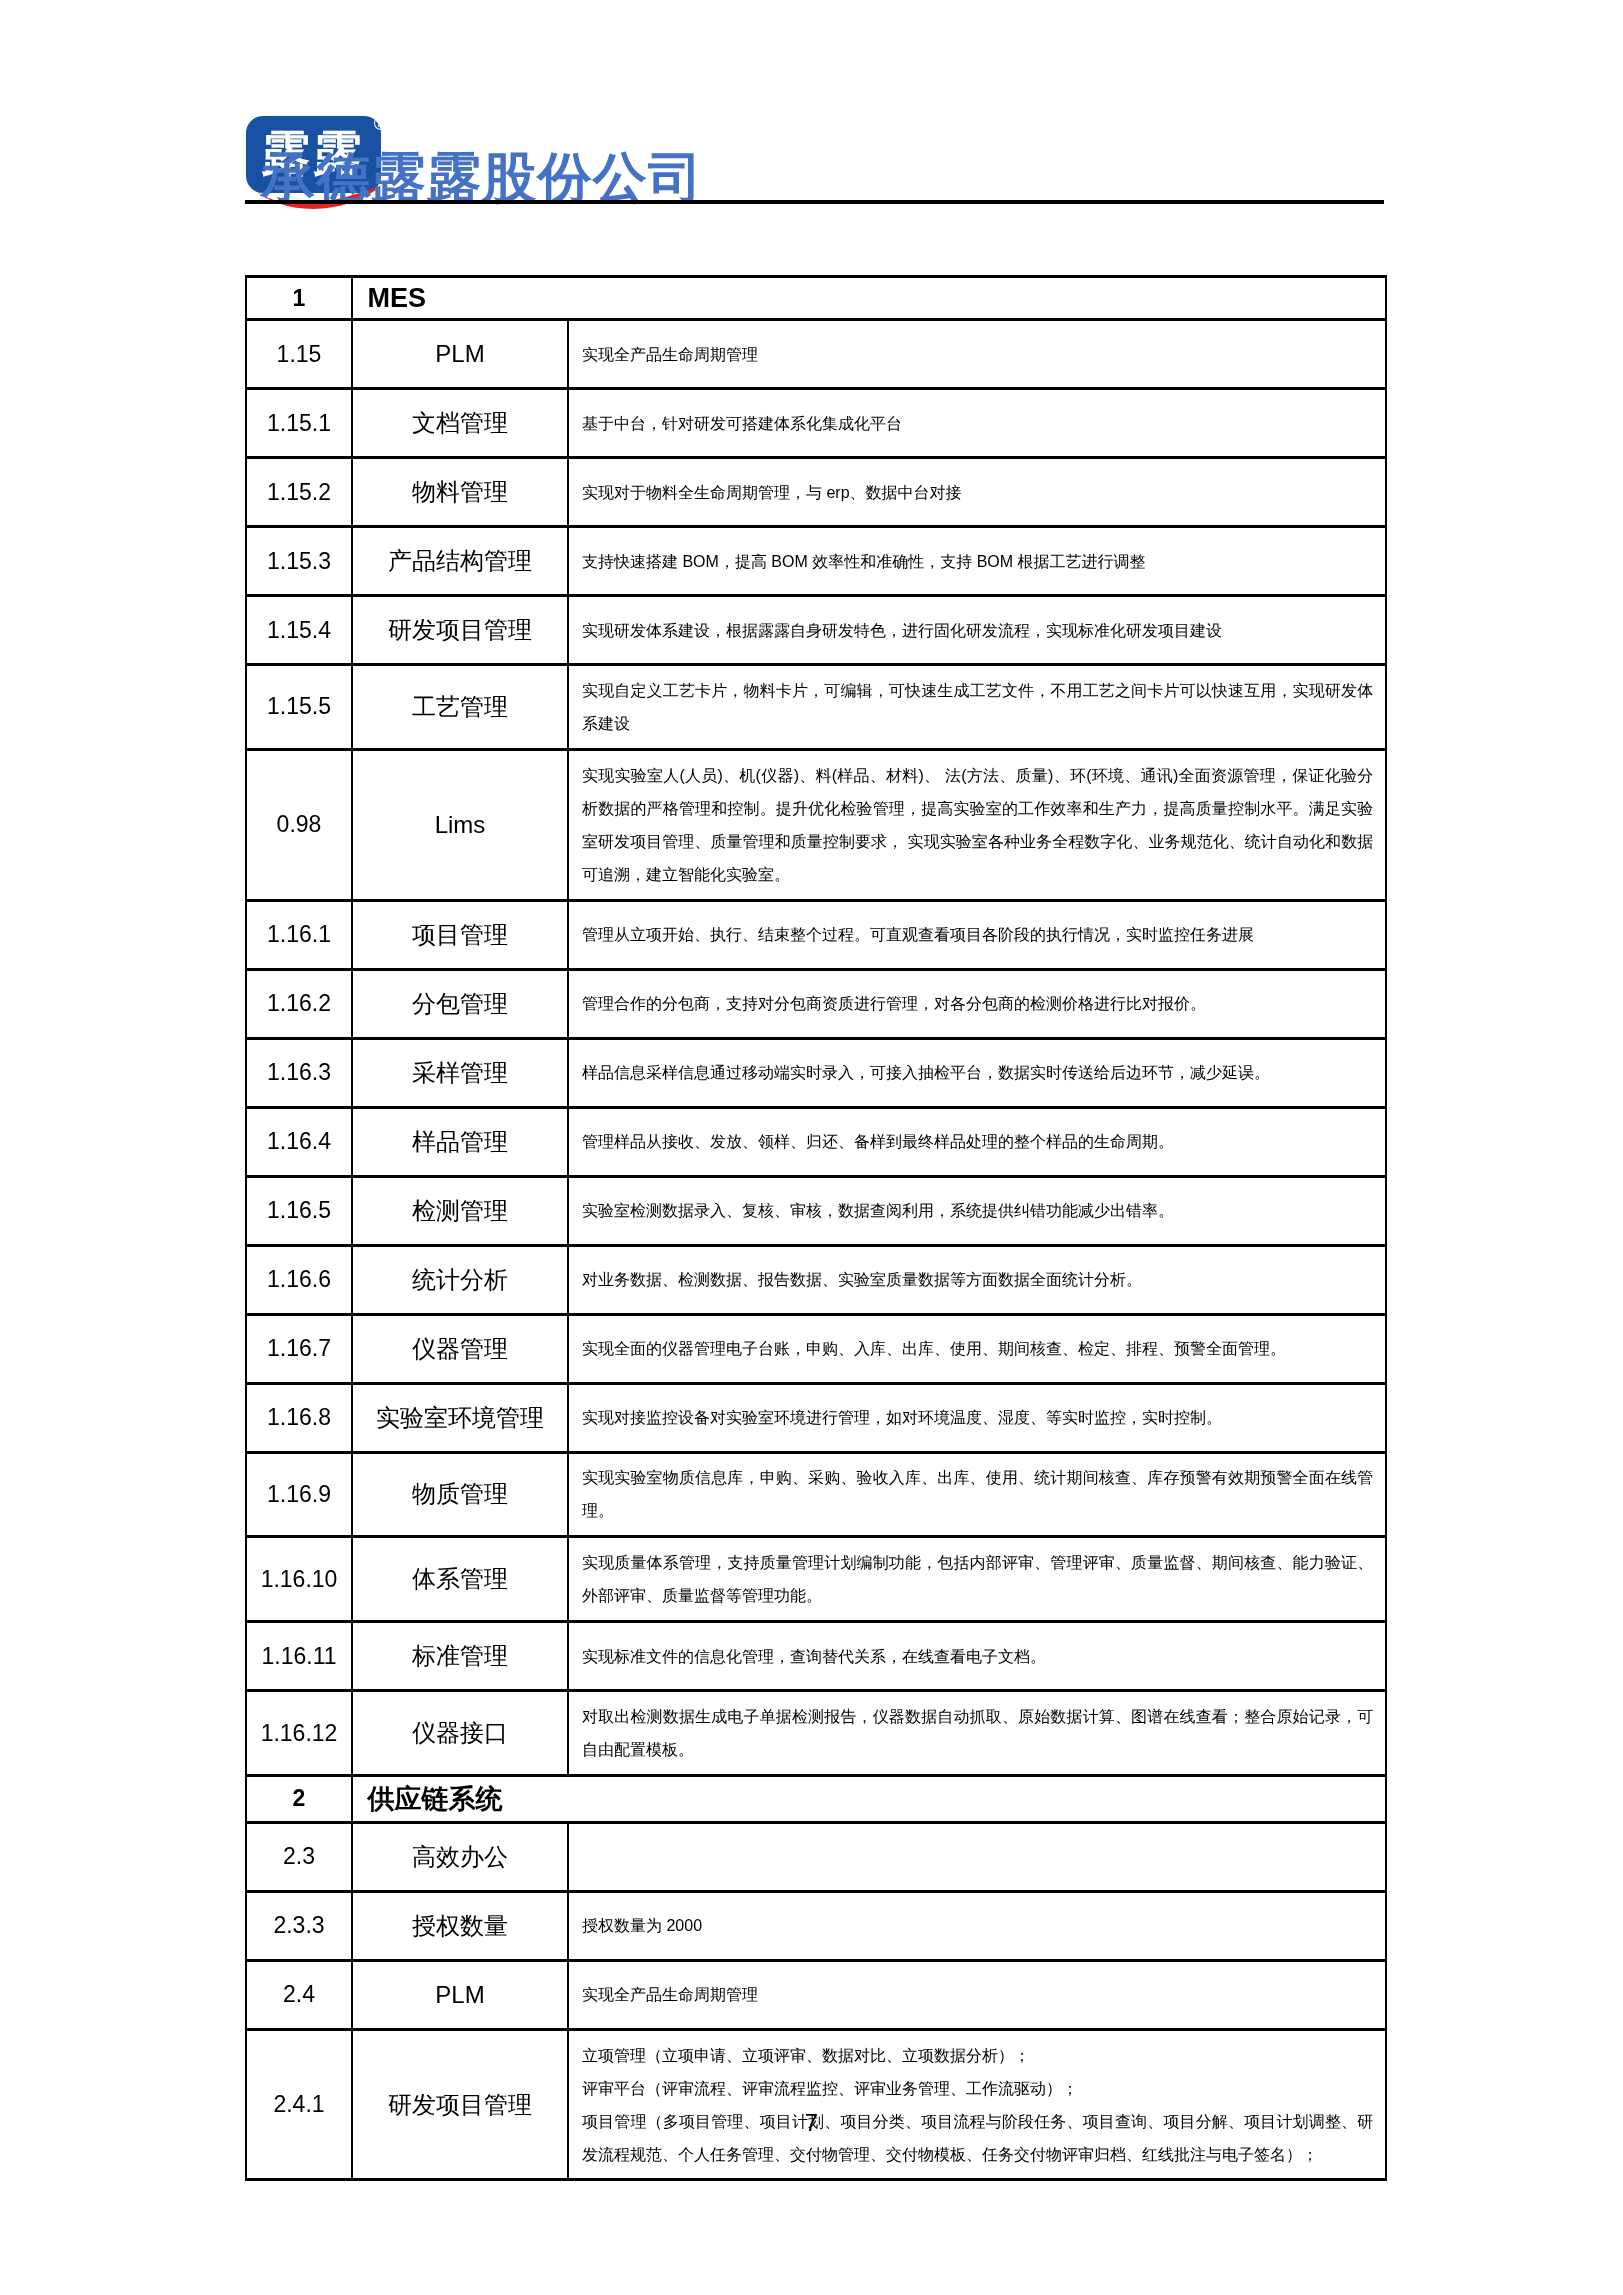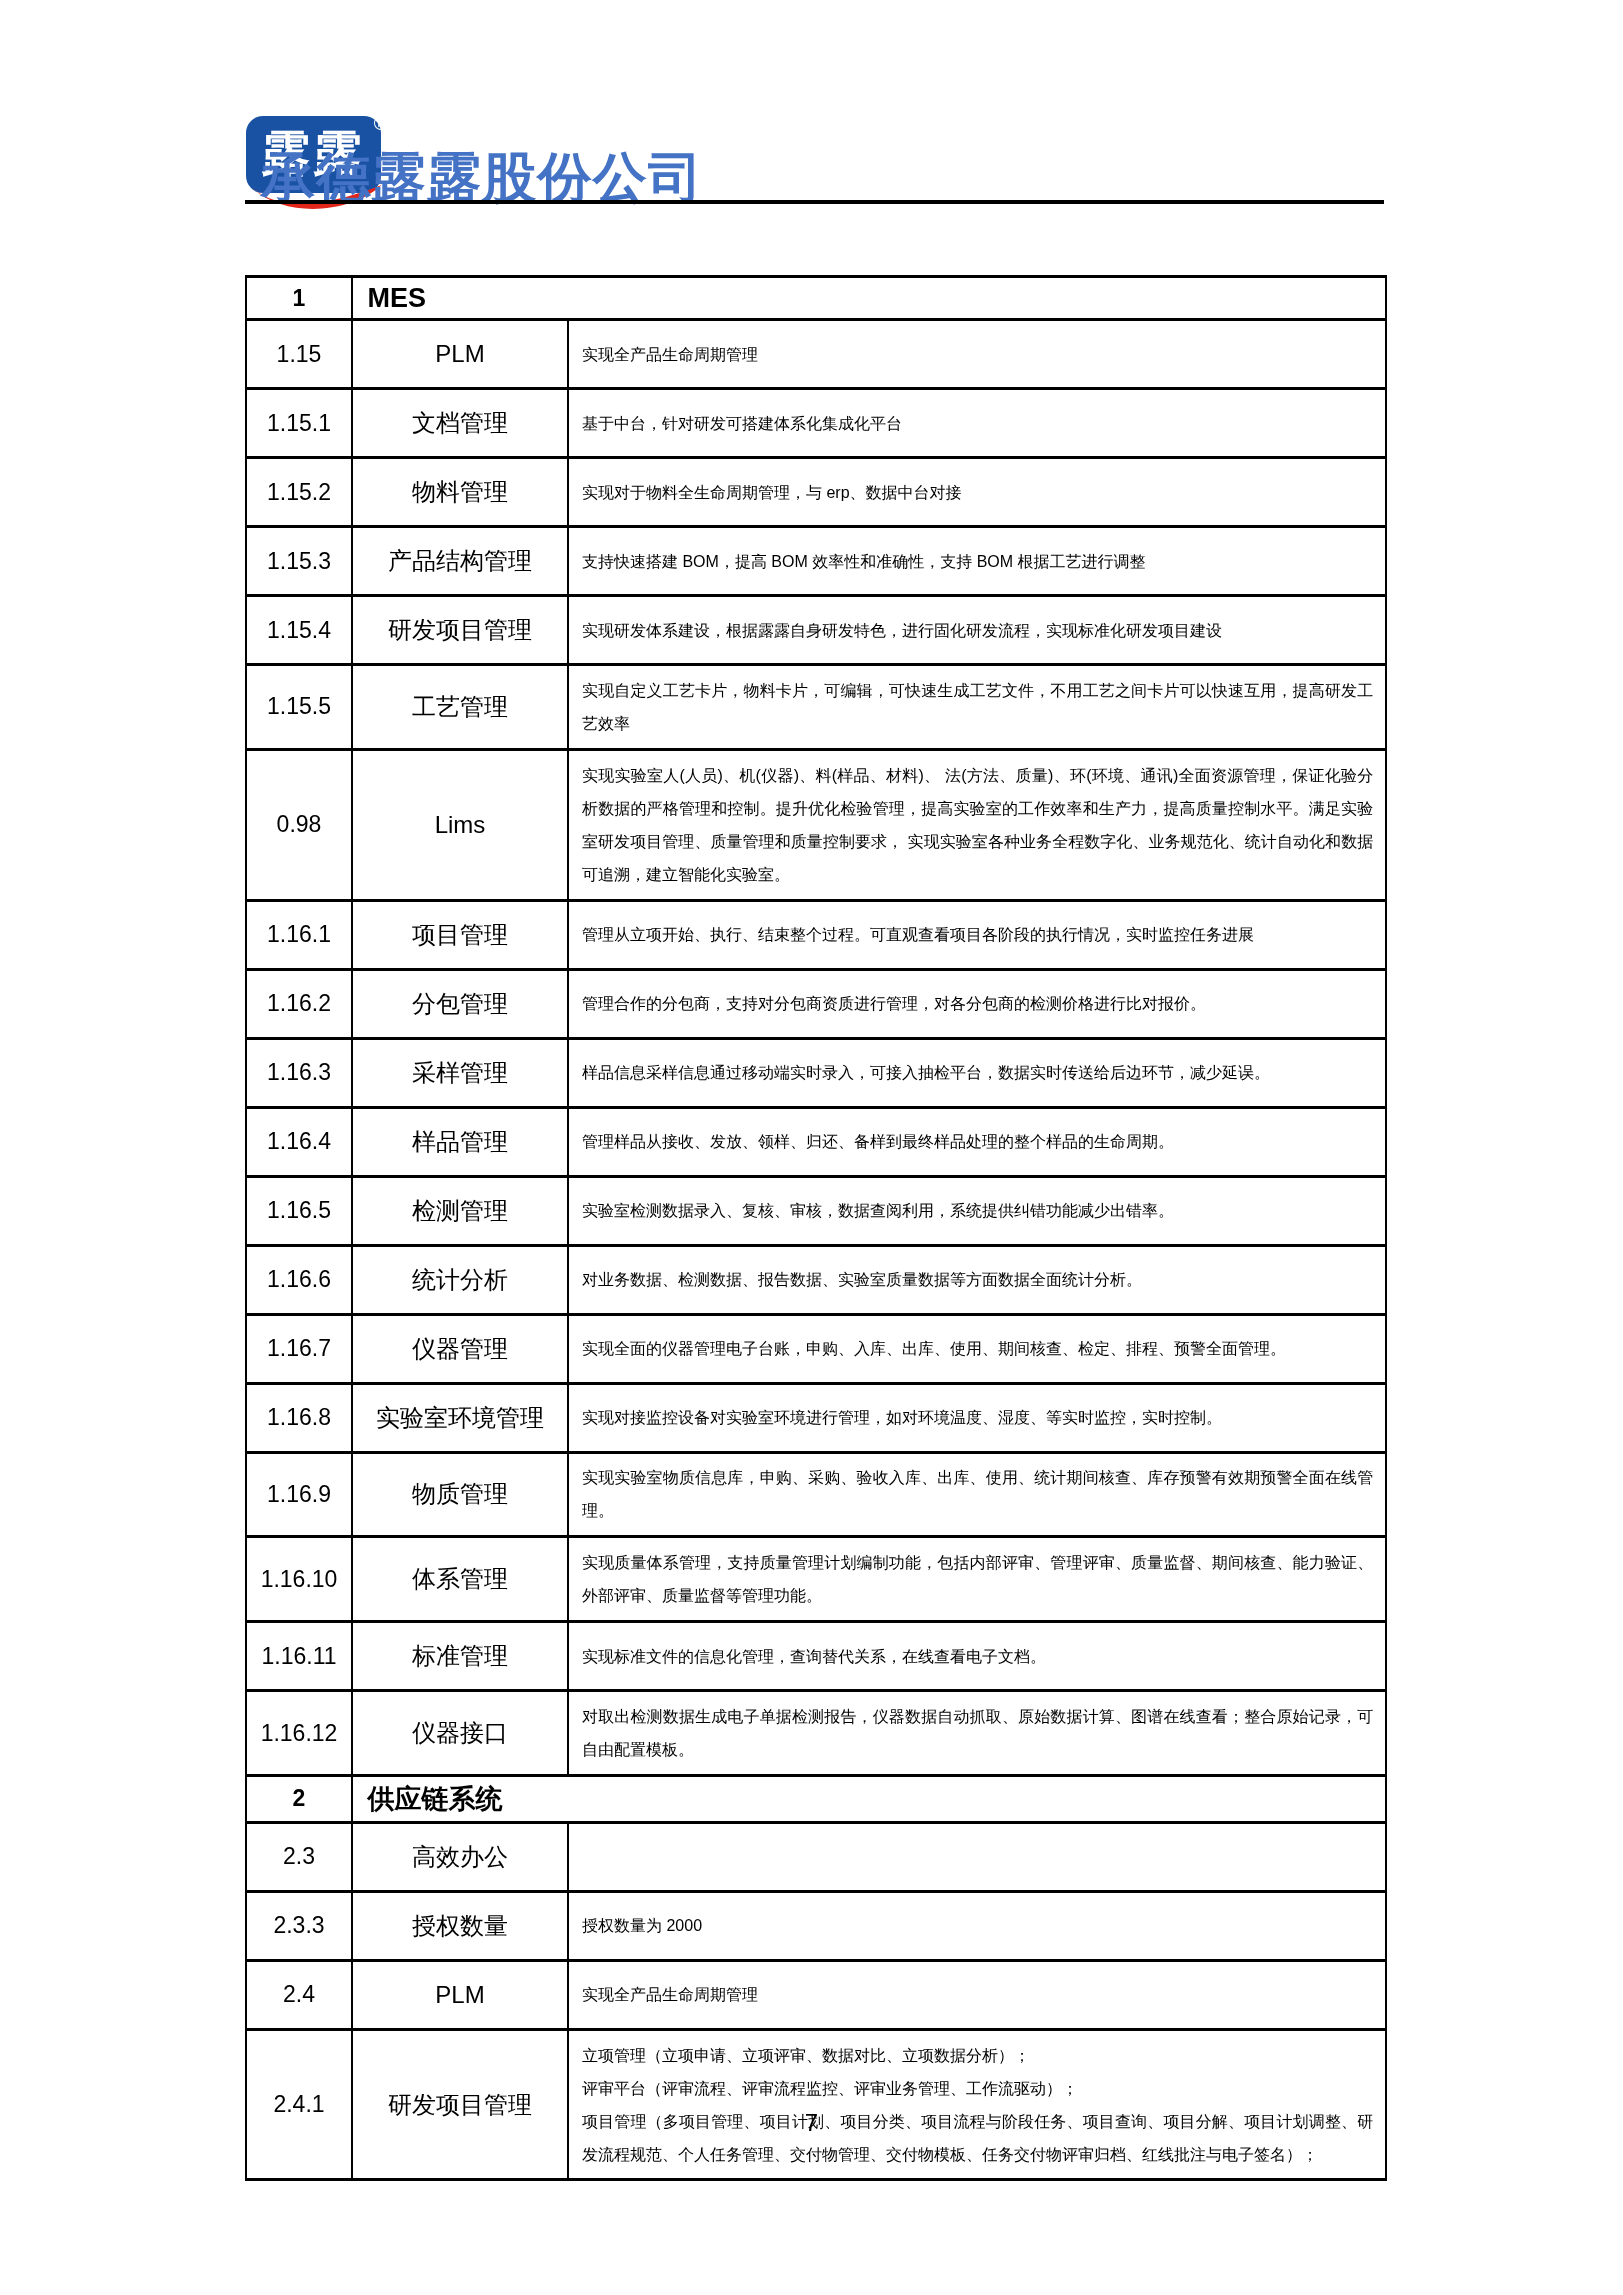--- a/index.html
+++ b/index.html
@@ -197,21 +197,21 @@
           <td class="cell-desc">支持快速搭建 BOM，提高 BOM 效率性和准确性，支持 BOM 根据工艺进行调整</td>
         </tr>
         <tr class="row-item">
           <td class="cell-num">1.15.4</td>
           <td class="cell-name">研发项目管理</td>
           <td class="cell-desc">实现研发体系建设，根据露露自身研发特色，进行固化研发流程，实现标准化研发项目建设</td>
         </tr>
         <tr class="row-item">
           <td class="cell-num">1.15.5</td>
           <td class="cell-name">工艺管理</td>
-          <td class="cell-desc">实现自定义工艺卡片，物料卡片，可编辑，可快速生成工艺文件，不用工艺之间卡片可以快速互用，提高研发工艺效率</td>
+          <td class="cell-desc">实现自定义工艺卡片，物料卡片，可编辑，可快速生成工艺文件，不用工艺之间卡片可以快速互用，实现研发体系建设</td>
         </tr>
         <tr class="row-item">
           <td class="cell-num">0.98</td>
           <td class="cell-name">Lims</td>
           <td class="cell-desc">实现实验室人(人员)、机(仪器)、料(样品、材料)、 法(方法、质量)、环(环境、通讯)全面资源管理，保证化验分析数据的严格管理和控制。提升优化检验管理，提高实验室的工作效率和生产力，提高质量控制水平。满足实验室研发项目管理、质量管理和质量控制要求， 实现实验室各种业务全程数字化、业务规范化、统计自动化和数据可追溯，建立智能化实验室。</td>
         </tr>
         <tr class="row-item">
           <td class="cell-num">1.16.1</td>
           <td class="cell-name">项目管理</td>
           <td class="cell-desc">管理从立项开始、执行、结束整个过程。可直观查看项目各阶段的执行情况，实时监控任务进展</td>

